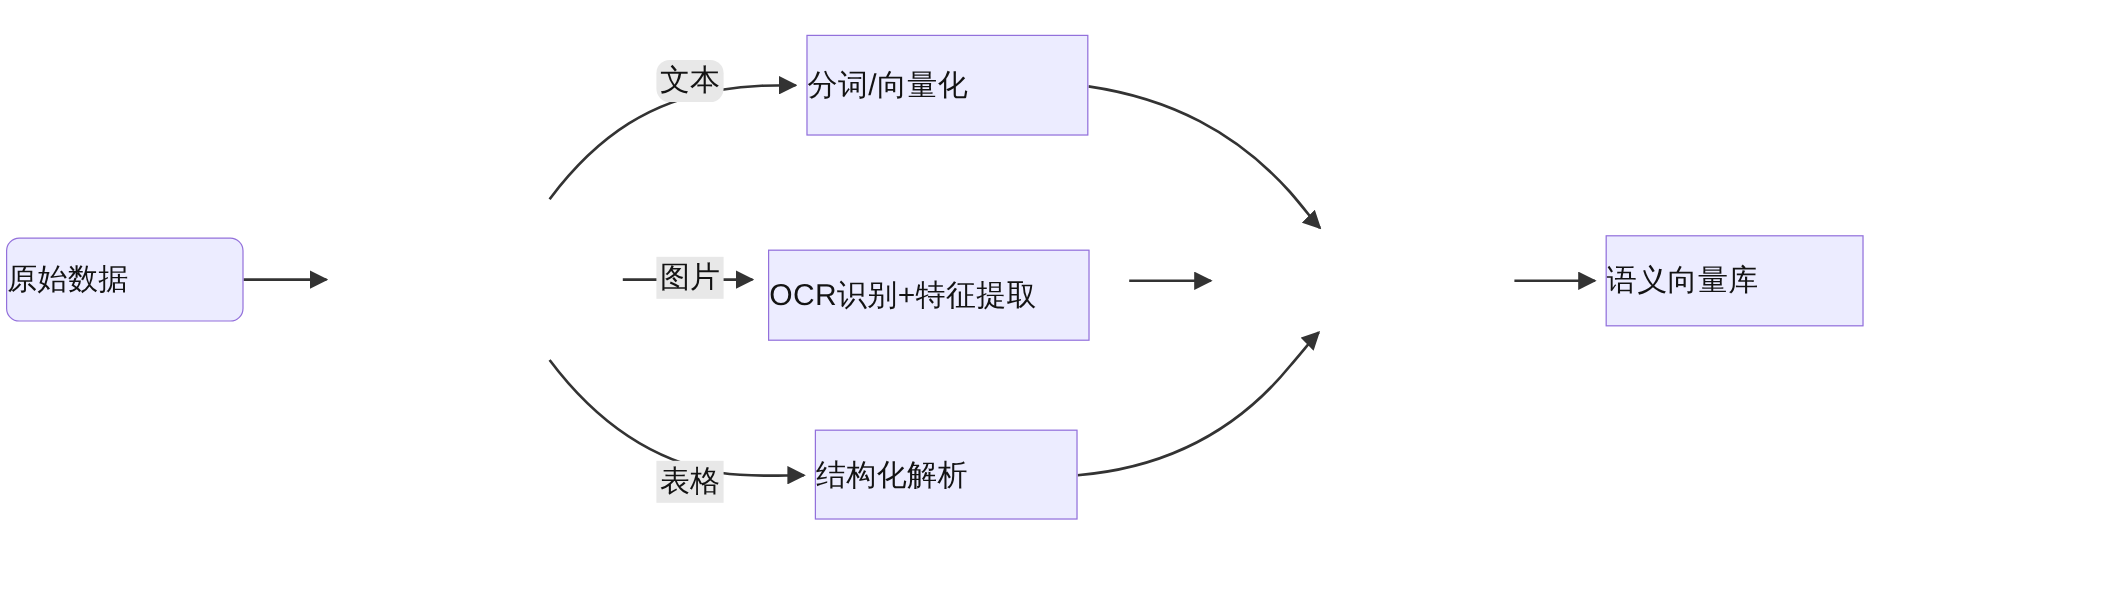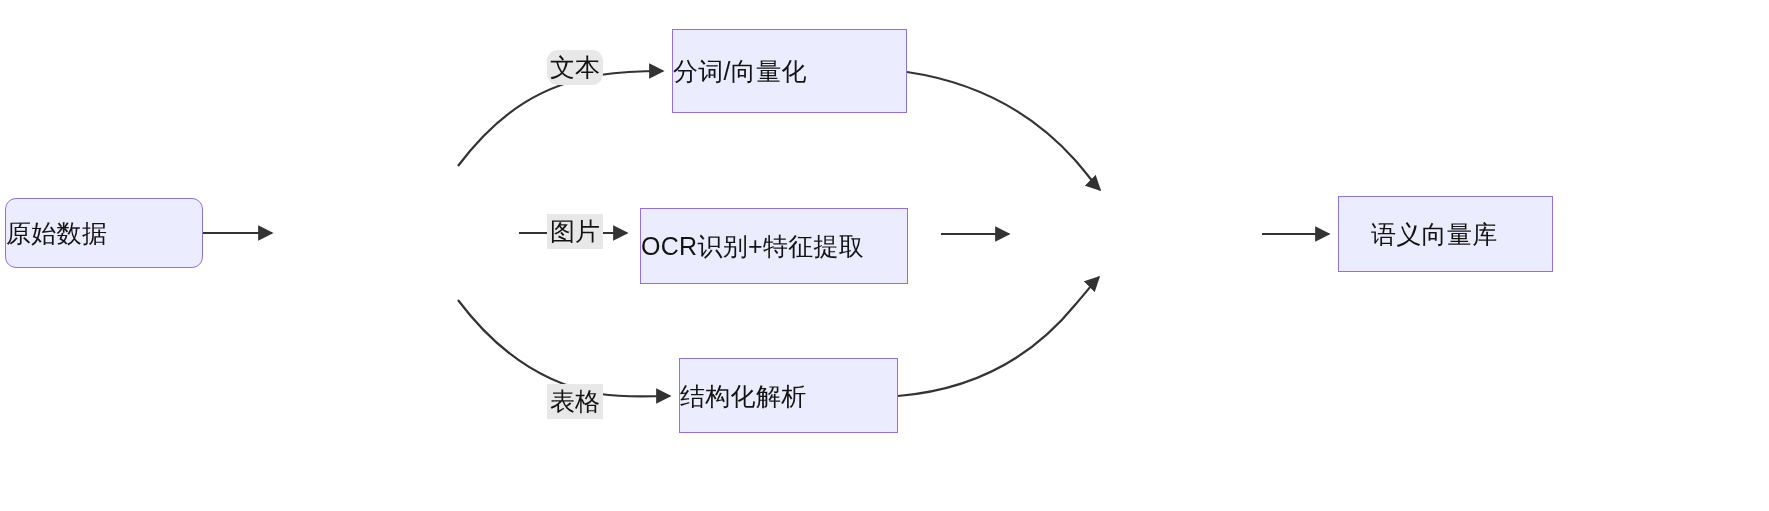--- a/index.html
+++ b/index.html
@@ -106,21 +106,21 @@
 
   <div class="node" style="left:640px; top:196px; width:268px; height:76px;margin-top:12px;">
     <span class="label">OCR识别+特征提取</span>
   </div>
 
   <div class="node" style="left:679px; top:358px; width:219px; height:75px;">
     <span class="label">结构化解析</span>
   </div>
 
 
-  <div class="node" style="left:1338px; top:196px; width:215px; height:76px;padding-left:32px;">
+  <div class="node" style="left:1338px; top:196px; width:215px; height:76px;">
     <span class="label">语义向量库</span>
   </div>
 
   <div class="edge-label" style="left:547px; top:50px;border-radius:11px;">文本</div>
   <div class="edge-label" style="left:547px; top:214px;">图片</div>
   <div class="edge-label" style="left:547px; top:384px;">表格</div>
 
 </div>
 
 </body></html>

